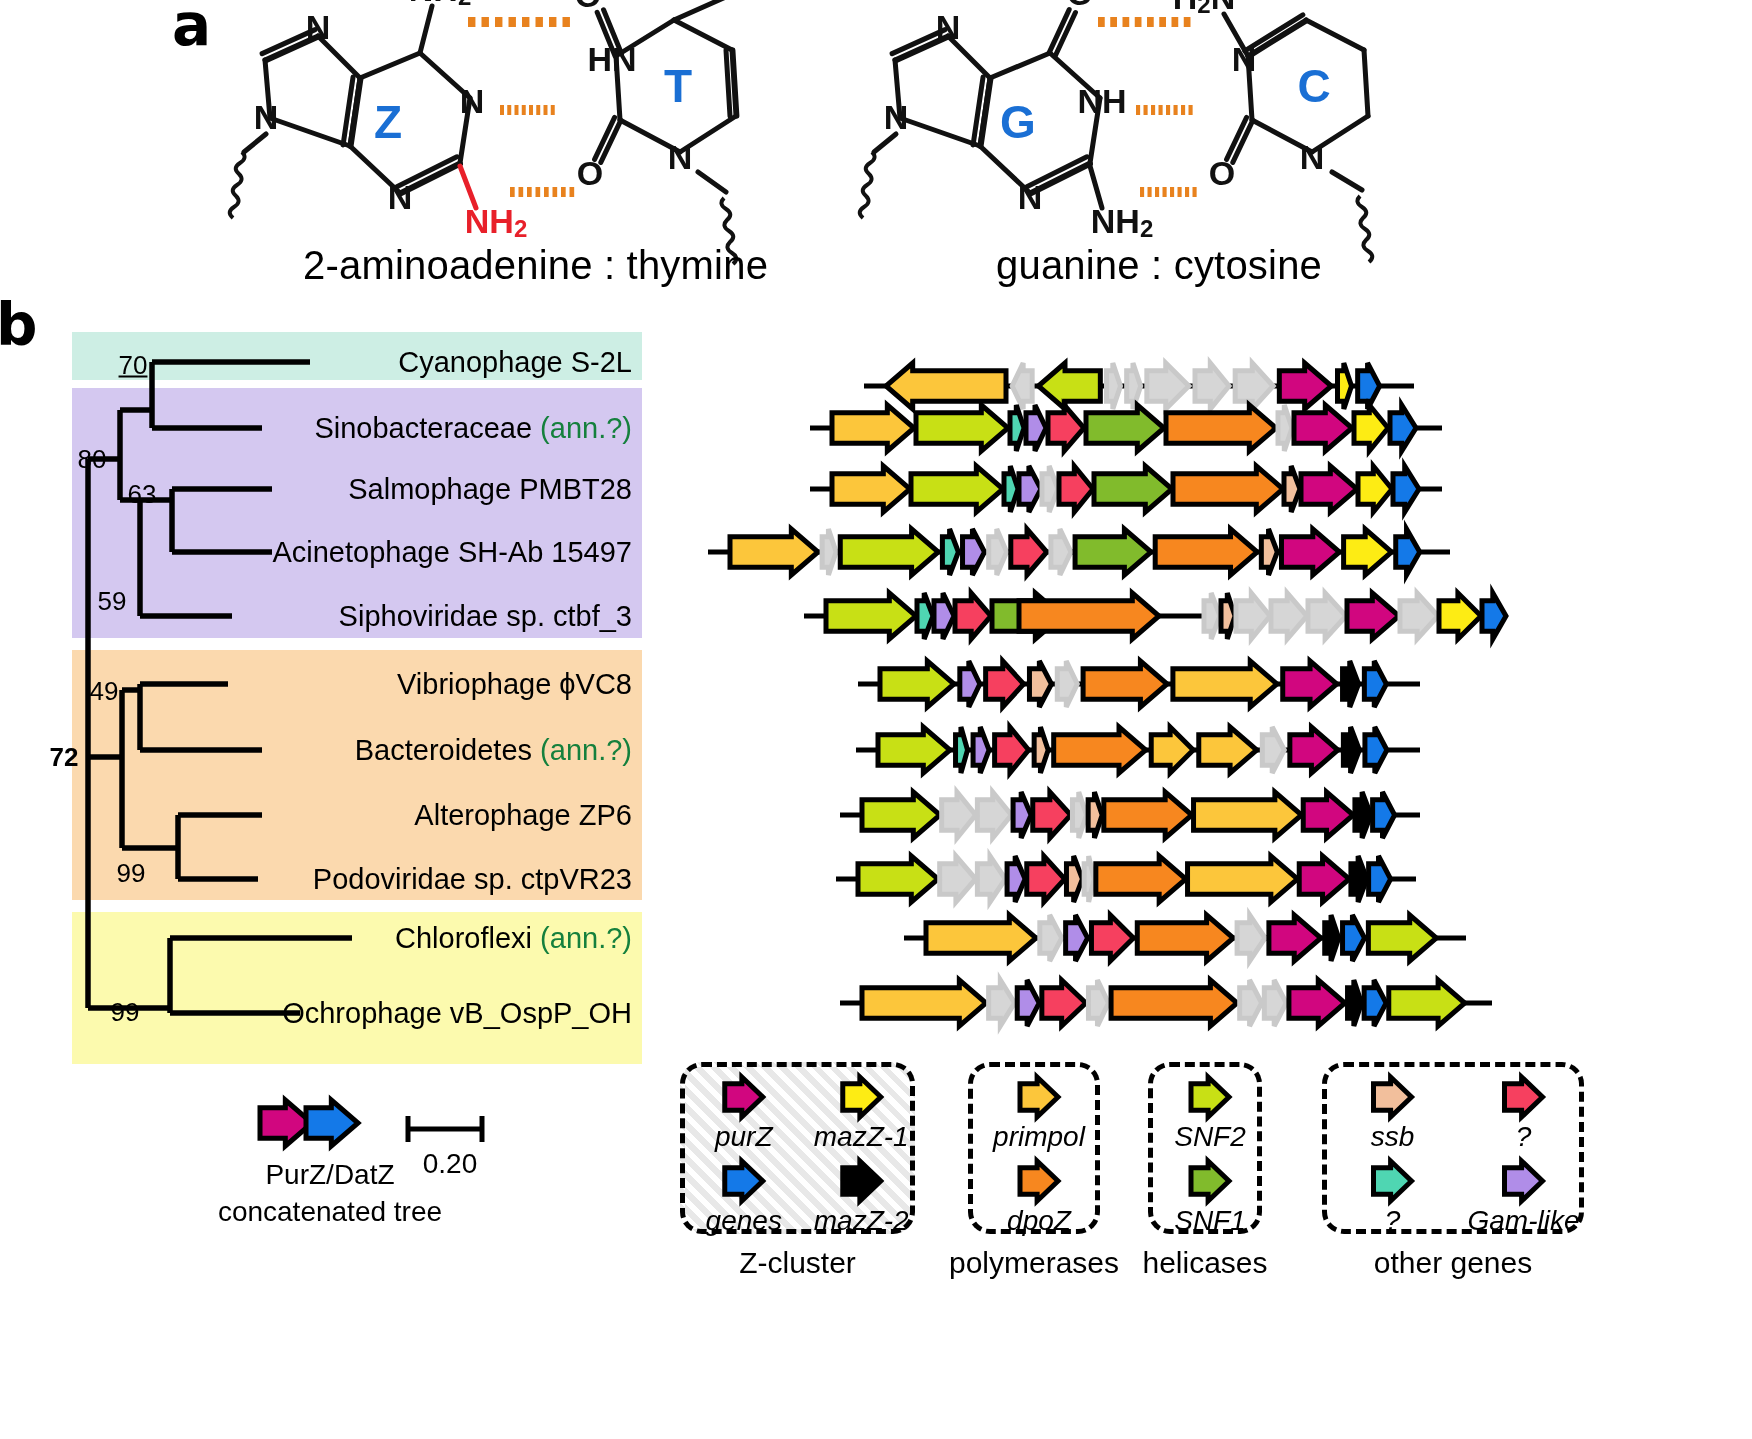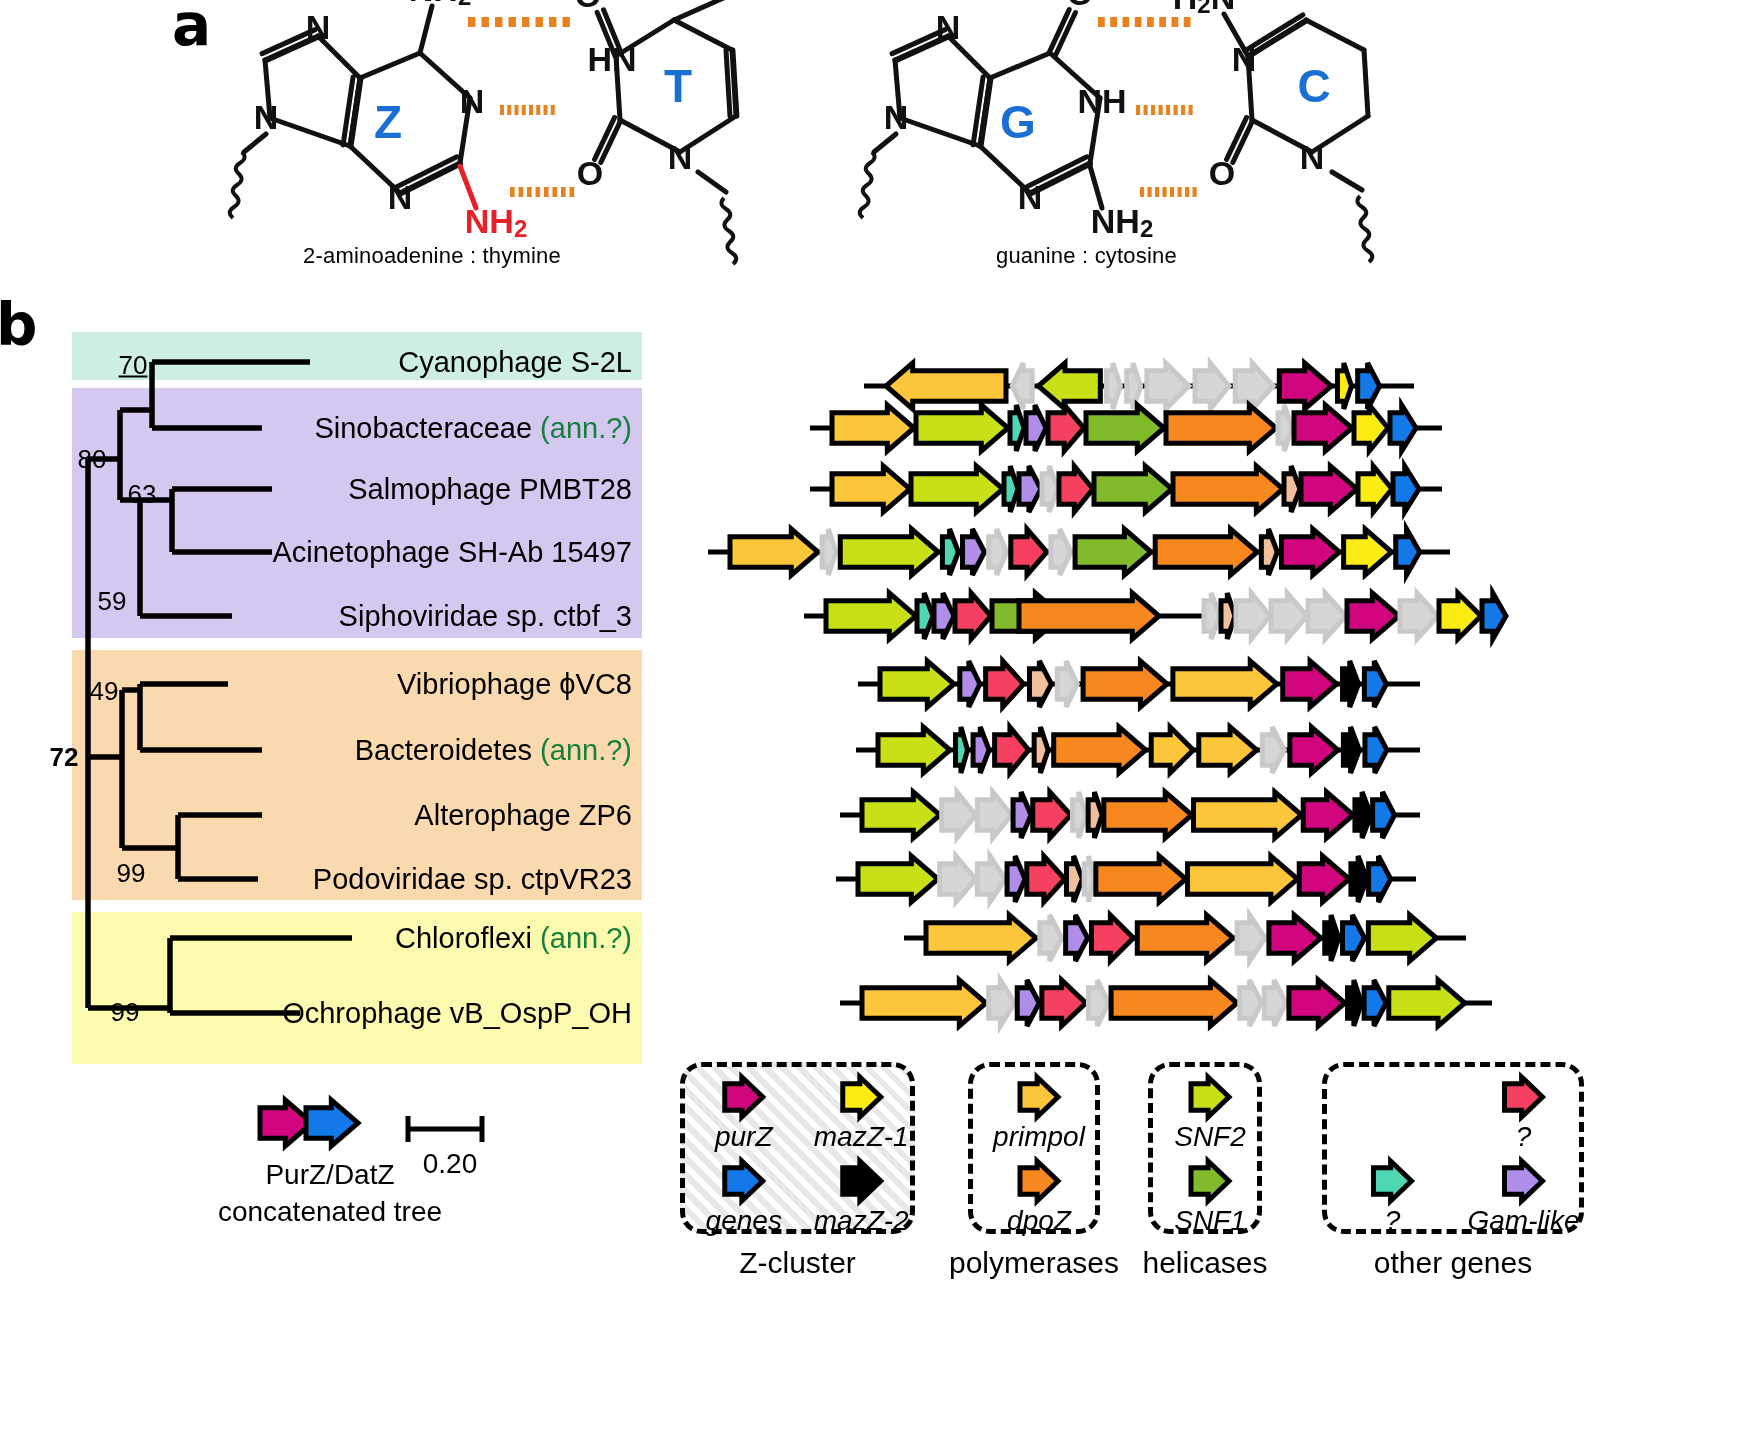--- a/index.html
+++ b/index.html
@@ -11,21 +11,21 @@
   .fig{position:absolute;inset:0;}
 
   
   .panel-letter{
     position:absolute;font-weight:bold;font-size:58px;line-height:1;
     font-family:"DejaVu Sans", sans-serif;
   }
 
   
   .pair-caption{
-    position:absolute;font-size:22px;letter-spacing:.2px;text-align:center;
+    position:absolute;font-size:40px;letter-spacing:.2px;text-align:center;
     white-space:nowrap;
   }
 
   
   .clade-band{position:absolute;}
   .taxon{
     position:absolute;font-size:29px;white-space:nowrap;text-align:right;
     transform:translateY(-50%);
   }
   .taxon .ann{color:#15803d;}
@@ -649,20 +649,27 @@
         <div class="leg-item" style="left: 0px; top: 92px; width: 114px;">
           <svg width="114" height="44">
             <path d="M 38 8.799999999999999 L 55.099999999999994 8.799999999999999 L 55.099999999999994 2 L 76 22
          L 55.099999999999994 42 L 55.099999999999994 35.2 L 38 35.2 Z" fill="#81bb2c" stroke="#000" stroke-width="5" stroke-linejoin="miter"></path>
           </svg>
           <div class="lbl">SNF1</div>
         </div>
       </div>
       <div class="legbox-caption" style="left: 1205px; top: 1246px;">helicases</div>
       <div class="legbox" style="left: 1322px; top: 1062px; width: 262px; height: 172px;">
+        <div class="leg-item" style="left: 0px; top: 8px; width: 131px;">
+          <svg width="131" height="44">
+            <path d="M 46.5 8.799999999999999 L 63.599999999999994 8.799999999999999 L 63.599999999999994 2 L 84.5 22
+         L 63.599999999999994 42 L 63.599999999999994 35.2 L 46.5 35.2 Z" fill="#f2bf9c" stroke="#000" stroke-width="5" stroke-linejoin="miter"></path>
+          </svg>
+          <div class="lbl">ssb</div>
+        </div>
         <div class="leg-item" style="left: 131px; top: 8px; width: 131px;">
           <svg width="131" height="44">
             <path d="M 46.5 8.799999999999999 L 63.599999999999994 8.799999999999999 L 63.599999999999994 2 L 84.5 22
          L 63.599999999999994 42 L 63.599999999999994 35.2 L 46.5 35.2 Z" fill="#f6405f" stroke="#000" stroke-width="5" stroke-linejoin="miter"></path>
           </svg>
           <div class="lbl">?</div>
         </div>
         <div class="leg-item" style="left: 0px; top: 92px; width: 131px;">
           <svg width="131" height="44">
             <path d="M 46.5 8.799999999999999 L 63.599999999999994 8.799999999999999 L 63.599999999999994 2 L 84.5 22

